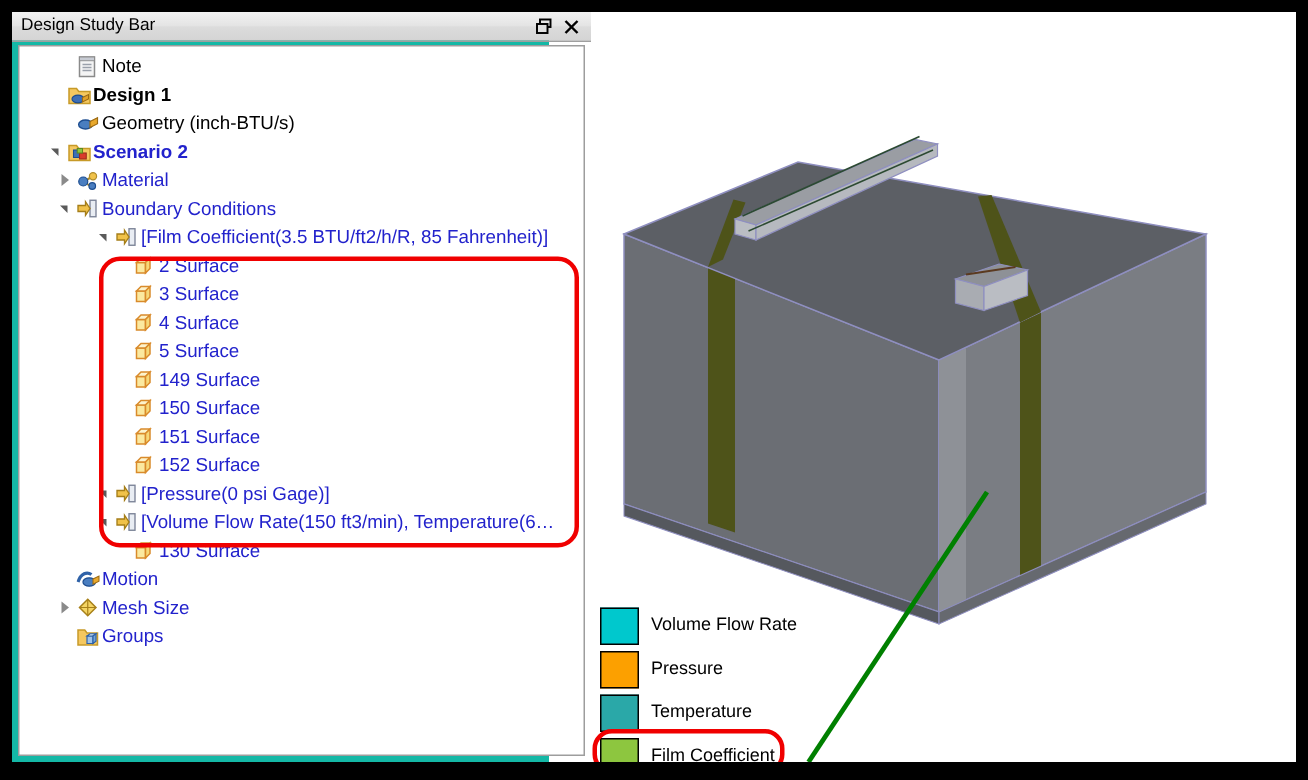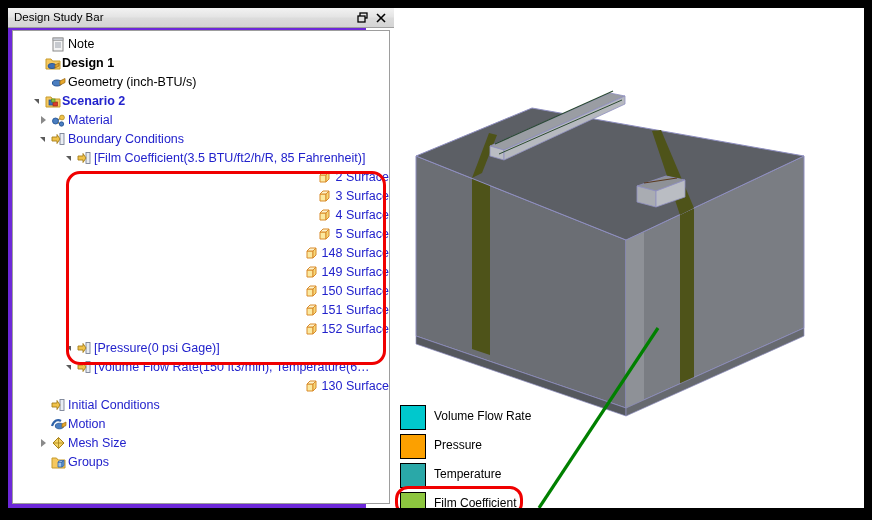--- a/index.html
+++ b/index.html
@@ -33,21 +33,21 @@
     overflow: hidden;
   }
 
   
   #panel {
     position: absolute;
     left: 0px;
     top: 0px;
     width: 358px;
     height: 500px;
-    background: #6d28d9;
+    background: #14b8a6;
   }
   #panel-titlebar {
     position: absolute;
     left: 0; top: 0;
     width: 386px;
     height: 20px;
     background: linear-gradient(to bottom, #f2f2f2 0%, #e4e4e4 48%, #dcdcdc 52%, #d4d4d4 100%);
     border-bottom: 1px solid #9f9f9f;
     box-sizing: border-box;
   }
@@ -150,21 +150,21 @@
     height: 19px;
     vertical-align: middle;
     position: relative;
   }
   .ico svg { position: absolute; left: 1px; top: 2px; }
 
   
   .i0 { padding-left: 6px; margin-left: 12px; }
   .i1 { padding-left: 24px; }
   .i2 { padding-left: 50px; }
-  .i4 { padding-left: 62px; text-align: right; }
+  .i4 { padding-left: 62px; }
 
   
   .redbox {
     position: absolute;
     border: 3px solid #f00000;
     border-radius: 14px;
     pointer-events: none;
     box-sizing: border-box;
   }
   #redbox-surfaces {
@@ -354,25 +354,20 @@
                 </svg></span><span class="lbl">4 Surface</span></div>
             <div class="node i4"><span class="exp none"></span><span class="ico"><svg width="14" height="14" viewBox="0 0 14 14">
                   <polygon points="2,5 8,5 8,12 2,12" fill="#fbe9a0" stroke="#d98b2b" stroke-width="1"></polygon>
                   <polygon points="2,5 5,2 11,2 8,5" fill="#fdf3cc" stroke="#d98b2b" stroke-width="1"></polygon>
                   <polygon points="8,5 11,2 11,9 8,12" fill="#f6d878" stroke="#d98b2b" stroke-width="1"></polygon>
                 </svg></span><span class="lbl">5 Surface</span></div>
             <div class="node i4"><span class="exp none"></span><span class="ico"><svg width="14" height="14" viewBox="0 0 14 14">
                   <polygon points="2,5 8,5 8,12 2,12" fill="#fbe9a0" stroke="#d98b2b" stroke-width="1"></polygon>
                   <polygon points="2,5 5,2 11,2 8,5" fill="#fdf3cc" stroke="#d98b2b" stroke-width="1"></polygon>
                   <polygon points="8,5 11,2 11,9 8,12" fill="#f6d878" stroke="#d98b2b" stroke-width="1"></polygon>
-                </svg></span><span class="lbl">148 Surface</span></div>
-            <div class="node i4"><span class="exp none"></span><span class="ico"><svg width="14" height="14" viewBox="0 0 14 14">
-                  <polygon points="2,5 8,5 8,12 2,12" fill="#fbe9a0" stroke="#d98b2b" stroke-width="1"></polygon>
-                  <polygon points="2,5 5,2 11,2 8,5" fill="#fdf3cc" stroke="#d98b2b" stroke-width="1"></polygon>
-                  <polygon points="8,5 11,2 11,9 8,12" fill="#f6d878" stroke="#d98b2b" stroke-width="1"></polygon>
                 </svg></span><span class="lbl">149 Surface</span></div>
             <div class="node i4"><span class="exp none"></span><span class="ico"><svg width="14" height="14" viewBox="0 0 14 14">
                   <polygon points="2,5 8,5 8,12 2,12" fill="#fbe9a0" stroke="#d98b2b" stroke-width="1"></polygon>
                   <polygon points="2,5 5,2 11,2 8,5" fill="#fdf3cc" stroke="#d98b2b" stroke-width="1"></polygon>
                   <polygon points="8,5 11,2 11,9 8,12" fill="#f6d878" stroke="#d98b2b" stroke-width="1"></polygon>
                 </svg></span><span class="lbl">150 Surface</span></div>
             <div class="node i4"><span class="exp none"></span><span class="ico"><svg width="14" height="14" viewBox="0 0 14 14">
                   <polygon points="2,5 8,5 8,12 2,12" fill="#fbe9a0" stroke="#d98b2b" stroke-width="1"></polygon>
                   <polygon points="2,5 5,2 11,2 8,5" fill="#fdf3cc" stroke="#d98b2b" stroke-width="1"></polygon>
                   <polygon points="8,5 11,2 11,9 8,12" fill="#f6d878" stroke="#d98b2b" stroke-width="1"></polygon>
@@ -388,24 +383,20 @@
                 </svg></span><span class="lbl">[Pressure(0 psi Gage)]</span></div>
             <div class="node i2"><span class="exp open"></span><span class="ico"><svg width="15" height="14" viewBox="0 0 15 14">
                   <rect x="9" y="1.5" width="4" height="11" fill="#e9edf3" stroke="#7a8296" stroke-width="0.9"></rect>
                   <path d="M1,5 L6,5 L6,2.5 L9,7 L6,11.5 L6,9 L1,9 Z" fill="#f0c24a" stroke="#a57e18" stroke-width="0.9"></path>
                 </svg></span><span class="lbl">[Volume Flow Rate(150 ft3/min), Temperature(6…</span></div>
             <div class="node i4"><span class="exp none"></span><span class="ico"><svg width="14" height="14" viewBox="0 0 14 14">
                   <polygon points="2,5 8,5 8,12 2,12" fill="#fbe9a0" stroke="#d98b2b" stroke-width="1"></polygon>
                   <polygon points="2,5 5,2 11,2 8,5" fill="#fdf3cc" stroke="#d98b2b" stroke-width="1"></polygon>
                   <polygon points="8,5 11,2 11,9 8,12" fill="#f6d878" stroke="#d98b2b" stroke-width="1"></polygon>
                 </svg></span><span class="lbl">130 Surface</span></div>
-            <div class="node i1"><span class="exp none"></span><span class="ico"><svg width="15" height="14" viewBox="0 0 15 14">
-                  <rect x="9" y="1.5" width="4" height="11" fill="#e9edf3" stroke="#7a8296" stroke-width="0.9"></rect>
-                  <path d="M1,5 L6,5 L6,2.5 L9,7 L6,11.5 L6,9 L1,9 Z" fill="#f0c24a" stroke="#a57e18" stroke-width="0.9"></path>
-                </svg></span><span class="lbl">Initial Conditions</span></div>
             <div class="node i1"><span class="exp none"></span><span class="ico"><svg width="16" height="14" viewBox="0 0 16 14">
                   <path d="M1,9 C3,3 7,2 10,4" fill="none" stroke="#2f62a8" stroke-width="2.2"></path>
                   <ellipse cx="8.5" cy="9" rx="4.2" ry="2.8" fill="#4a7ec0" stroke="#1d4d90" stroke-width="0.8"></ellipse>
                   <path d="M11,7 L15,5 L15,8.5 L11,10.5 Z" fill="#e8a82c" stroke="#9c6a12" stroke-width="0.7"></path>
                 </svg></span><span class="lbl">Motion</span></div>
             <div class="node i1"><span class="exp closed"></span><span class="ico"><svg width="15" height="14" viewBox="0 0 15 14">
                   <polygon points="7.5,1.5 13,7 7.5,12.5 2,7" fill="#f5d564" stroke="#a8811a" stroke-width="1"></polygon>
                   <line x1="2" y1="7" x2="13" y2="7" stroke="#a8811a" stroke-width="0.8"></line>
                   <line x1="7.5" y1="1.5" x2="7.5" y2="12.5" stroke="#a8811a" stroke-width="0.8"></line>
                 </svg></span><span class="lbl">Mesh Size</span></div>

